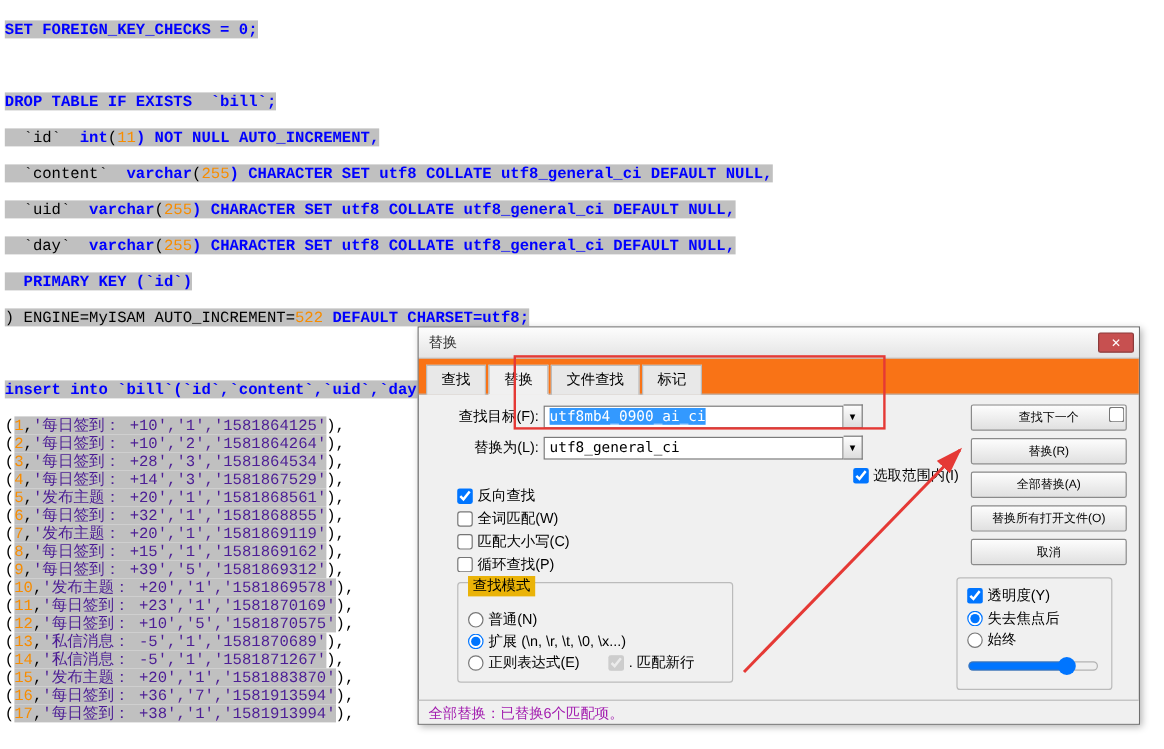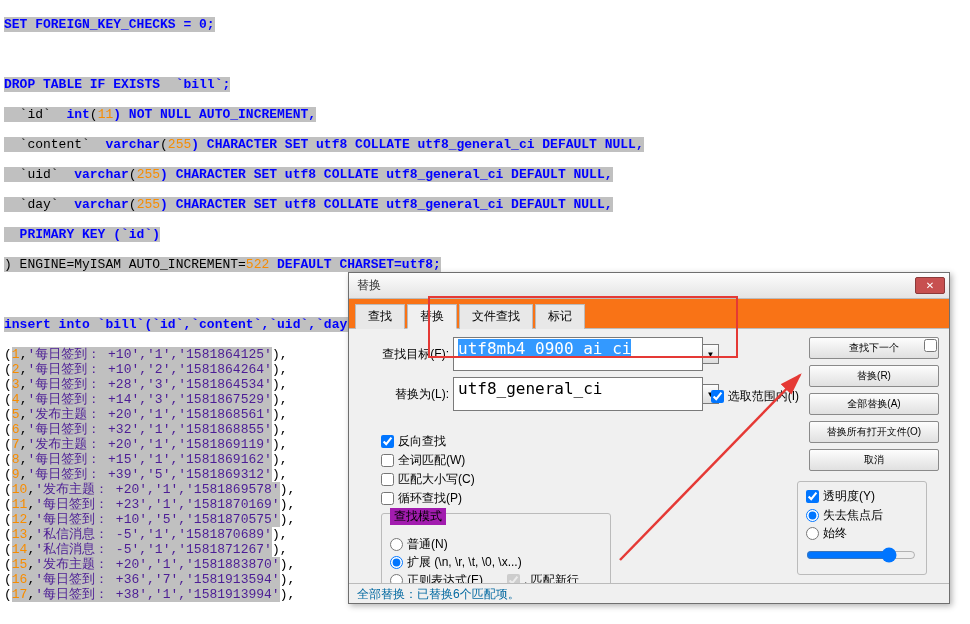--- a/index.html
+++ b/index.html
@@ -14,36 +14,36 @@
 .dialog { position:absolute; left:348px; top:272px; width:602px; height:332px; border:1px solid #6f6f6f; background:#f0f0f0; box-shadow:2px 2px 6px rgba(0,0,0,0.3); font-size:12px; }
 .titlebar { height:26px; background:linear-gradient(#fdfdfd,#e4e4e4); border-bottom:1px solid #bbb; display:flex; align-items:center; padding:0 4px 0 8px; }
 .titlebar-title { flex:1; color:#333; }
 .titlebar-close { width:30px; height:17px; background:#c75050; border:1px solid #8b3a3a; border-radius:2px; display:flex; align-items:center; justify-content:center; color:#fff; font-size:10px; cursor:pointer; }
 .tabs { display:flex; background:#f97316; padding:4px 6px 0 6px; border-bottom:1px solid #bbb; }
 .tab { padding:3px 12px; border:1px solid #bbb; border-bottom:none; background:#e8e8e8; margin-right:2px; cursor:pointer; position:relative; top:1px; }
 .tab.active { background:#f0f0f0; border-bottom:1px solid #f0f0f0; }
 .body-area { padding:8px 10px; position:relative; height:calc(100% - 26px - 28px - 20px); }
 .row { display:flex; align-items:center; margin-bottom:6px; }
 .row-label { width:90px; text-align:right; margin-right:4px; }
-.row-input { width:250px; height:34px; border:1px solid #7a7a7a; padding:1px 4px; font-family:Consolas,monospace; font-size:16px; background:#fff; }
+.row-input { width:250px; height:19px; border:1px solid #7a7a7a; padding:1px 4px; font-family:Consolas,monospace; font-size:12px; background:#fff; }
 .row-input.sel-text { background:#fff; color:#000; }
 .row-input.sel-text .selected { background:#3399ff; color:#fff; }
 .dropdown-arrow { width:16px; height:20px; border:1px solid #7a7a7a; border-left:none; background:linear-gradient(#fdfdfd,#ddd); display:flex; align-items:center; justify-content:center; font-size:8px; cursor:pointer; }
 .buttons-col { position:absolute; right:10px; top:8px; width:130px; }
 .btn { display:block; width:130px; height:22px; margin-bottom:6px; border:1px solid #8a8a8a; background:linear-gradient(#fdfdfd,#e0e0e0); border-radius:2px; cursor:pointer; font-size:10px; }
 .chk-row { display:flex; align-items:center; margin:2px 0 2px 22px; }
 .chk-row input { margin-right:4px; }
 .chk-inline { position:absolute; right:150px; top:59px; display:flex; align-items:center;justify-content:space-between; }
 .chk-inline input { margin-right:4px; }
 .fieldset { border:1px solid #bbb; margin:6px 0 0 22px; padding:4px 8px 6px 8px; width:230px; border-radius:3px; }
-.fieldset-title { position:relative; top:-10px; background:#a21caf; padding:0 4px; display:inline-block; }
+.fieldset-title { position:relative; top:-10px; background:#eab308; padding:0 4px; display:inline-block; }
 .radio-row { display:flex; align-items:center; margin:1px 0; }
 .radio-row input { margin-right:4px; }
 .inline-chk { margin-left:24px; display:flex; align-items:center; }
-.statusbar { position:absolute; bottom:0; left:0; right:0; height:20px; border-top:1px solid #bbb; padding:2px 8px; color:#0369a1; background:#f0f0f0; }
+.statusbar { position:absolute; bottom:0; left:0; right:0; height:20px; border-top:1px solid #bbb; padding:2px 8px; color:#a21caf; background:#f0f0f0; }
 .transparency-group { position:absolute; right:22px; bottom:10px; width:130px; border:1px solid #bbb; border-radius:3px; padding:4px 8px 8px 8px; }
 .slider { width:110px; margin-top:4px; }
 .extra-chk { position:absolute; right:12px; top:10px; }
 
 
 .anno1 { position:absolute; border:2px solid #e53935; left:428px; top:296px; width:310px; height:62px; pointer-events:none; z-index:20; }
 .arrow-svg { position:absolute; left:590px; top:360px; width:230px; height:210px; pointer-events:none; z-index:20; }
 </style>
 </head>
 <body>

